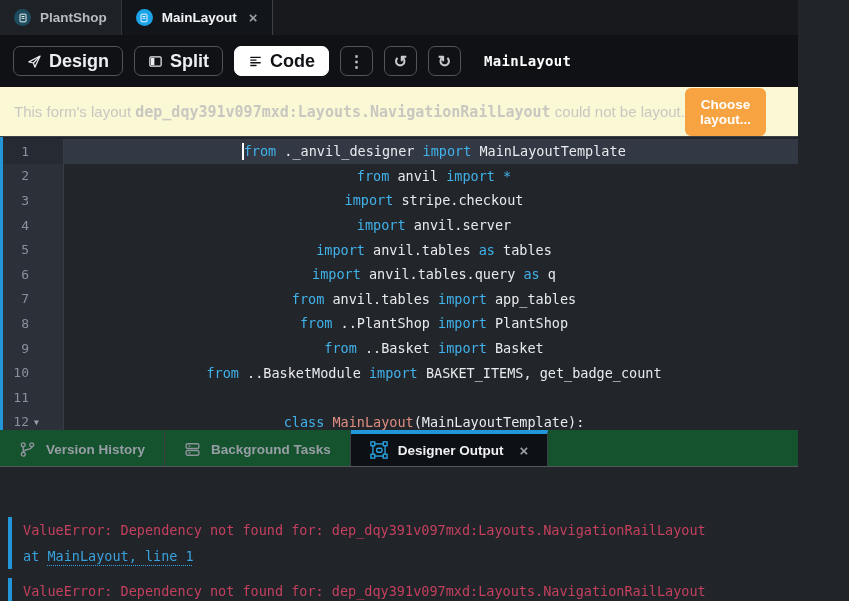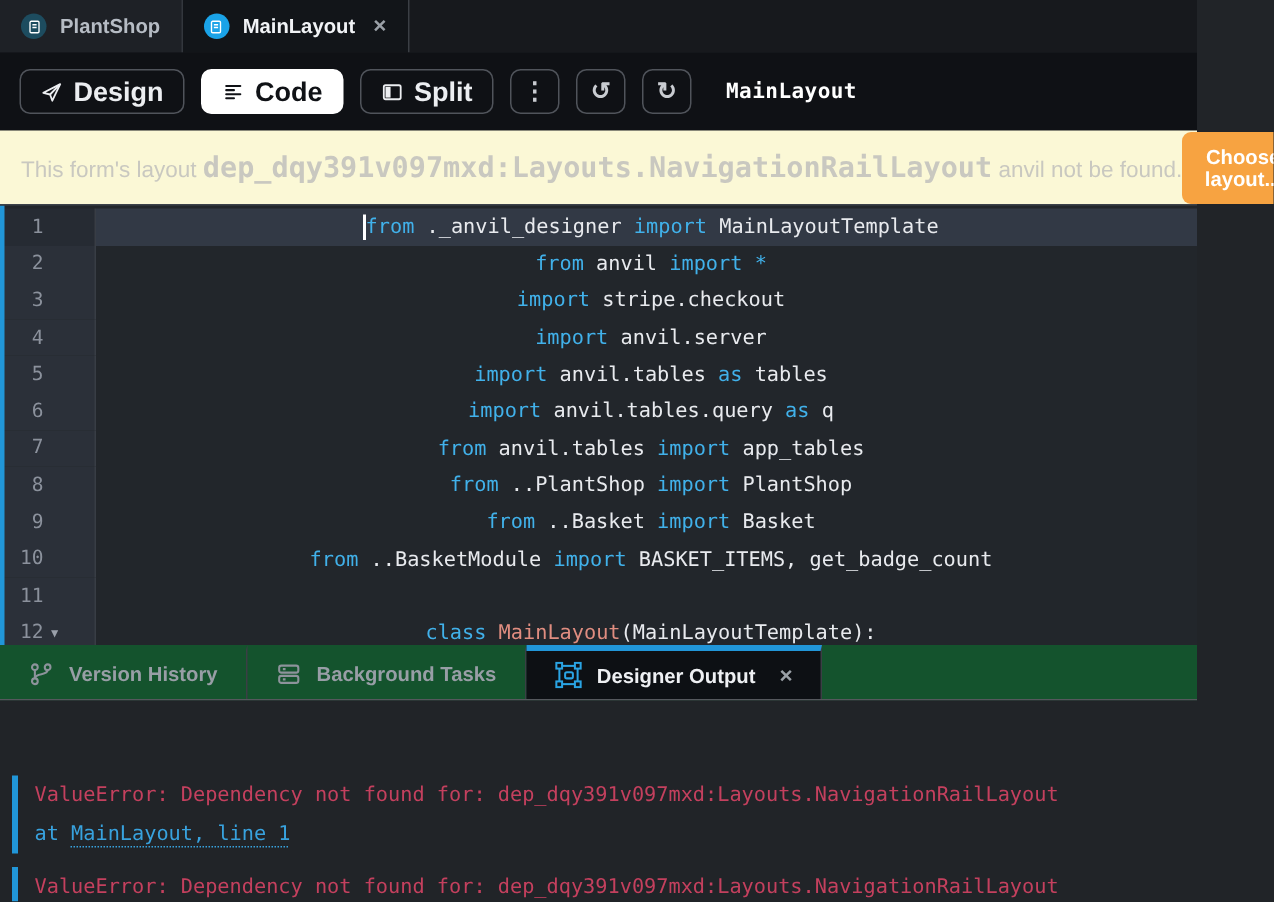--- a/index.html
+++ b/index.html
@@ -28,21 +28,21 @@
          font-family:"Liberation Sans", sans-serif; }
   .btn.active { background:#ffffff; color:#101216; border-color:#ffffff; }
   .btn.sq { width:33px; padding:0; justify-content:center; font-size:16px; color:#c9ccd1; }
   .form-name { font-family:"DejaVu Sans Mono", monospace; font-weight:700; font-size:14px;
                color:#ffffff; margin-left:12px; letter-spacing:.3px; }
 
   
   .banner { height:49px; background:#fbf8d6; display:flex; align-items:center;
             padding:0 14px; flex:none; }
   .banner-text { font-size:15px; color:#c9c8c0; white-space:pre; }
-  .banner-mono { font-family:"DejaVu Sans Mono", monospace; font-weight:700; font-size:19px; }
+  .banner-mono { font-family:"DejaVu Sans Mono", monospace; font-weight:700; font-size:15px; }
   .choose-btn { margin-left:auto; margin-right:43px; background:#f7a341; color:#fff;
                 font-weight:700; font-size:13.5px; border:none; border-radius:6px;
                 padding:9px 15px; cursor:pointer; font-family:"Liberation Sans", sans-serif; }
 
   
   .editor { height:294px; background:#22262b; position:relative; overflow:hidden;
             border-top:1px solid #3c424a; flex:none;
             font-family:"DejaVu Sans Mono", monospace; font-size:13.5px; }
   .editor-strip { position:absolute; left:0; top:0; bottom:0; width:3px;
                   background:#2196d8; z-index:3; }
@@ -121,56 +121,56 @@
       <span>
         <svg class="icon-svg" width="15" height="15" viewBox="0 0 16 16">
             <g stroke="#eceef1" stroke-width="1.3" fill="none" stroke-linejoin="round">
               <path d="M2 8.4 L14 2.2 L8.4 14 L6.8 9.6 Z"></path>
               <line x1="6.8" y1="9.6" x2="13.6" y2="2.6"></line>
             </g>
           </svg>
       </span>
       <span>Design</span>
     </button>
+    <button class="btn">
+      <span>
+        <svg class="icon-svg" width="15" height="15" viewBox="0 0 16 16">
+            <rect x="2" y="3" width="12" height="10" rx="1.2" fill="none" stroke="#eceef1" stroke-width="1.3"></rect>
+            <rect x="3.2" y="4.2" width="3.6" height="7.6" fill="#eceef1"></rect>
+          </svg>
+      </span>
+      <span>Split</span>
+    </button>
     <button class="btn active">
       <span>
         <svg class="icon-svg" width="15" height="15" viewBox="0 0 16 16">
             <g stroke="#101216" stroke-width="1.5" stroke-linecap="round">
               <line x1="3" y1="3.6" x2="13" y2="3.6"></line>
               <line x1="3" y1="6.5" x2="8.5" y2="6.5"></line>
               <line x1="3" y1="9.4" x2="13" y2="9.4"></line>
               <line x1="3" y1="12.3" x2="8.5" y2="12.3"></line>
             </g>
           </svg>
       </span>
       <span>Code</span>
     </button>
-    <button class="btn">
-      <span>
-        <svg class="icon-svg" width="15" height="15" viewBox="0 0 16 16">
-            <rect x="2" y="3" width="12" height="10" rx="1.2" fill="none" stroke="#eceef1" stroke-width="1.3"></rect>
-            <rect x="3.2" y="4.2" width="3.6" height="7.6" fill="#eceef1"></rect>
-          </svg>
-      </span>
-      <span>Split</span>
-    </button>
     <button class="btn sq">
       <span>⋮</span>
     </button>
     <button class="btn sq">
       <span>↺</span>
     </button>
     <button class="btn sq">
       <span>↻</span>
     </button>
     <span class="form-name">MainLayout</span>
   </div>
 
   <div class="banner">
-    <span class="banner-text"><span>This form's layout </span><span class="banner-mono">dep_dqy391v097mxd:Layouts.NavigationRailLayout</span><span> anvil not be found.</span></span>
+    <span class="banner-text"><span>This form's layout </span><span class="banner-mono">dep_dqy391v097mxd:Layouts.NavigationRailLayout</span><span> could not be layout.</span></span>
     <button class="choose-btn">Choose layout...</button>
   </div>
 
   <div class="editor">
     <div class="editor-strip"></div>
     <div class="code-lines">
         <div class="code-row active">
           <div class="gutter-cell">
             <span>1</span>
           </div>

